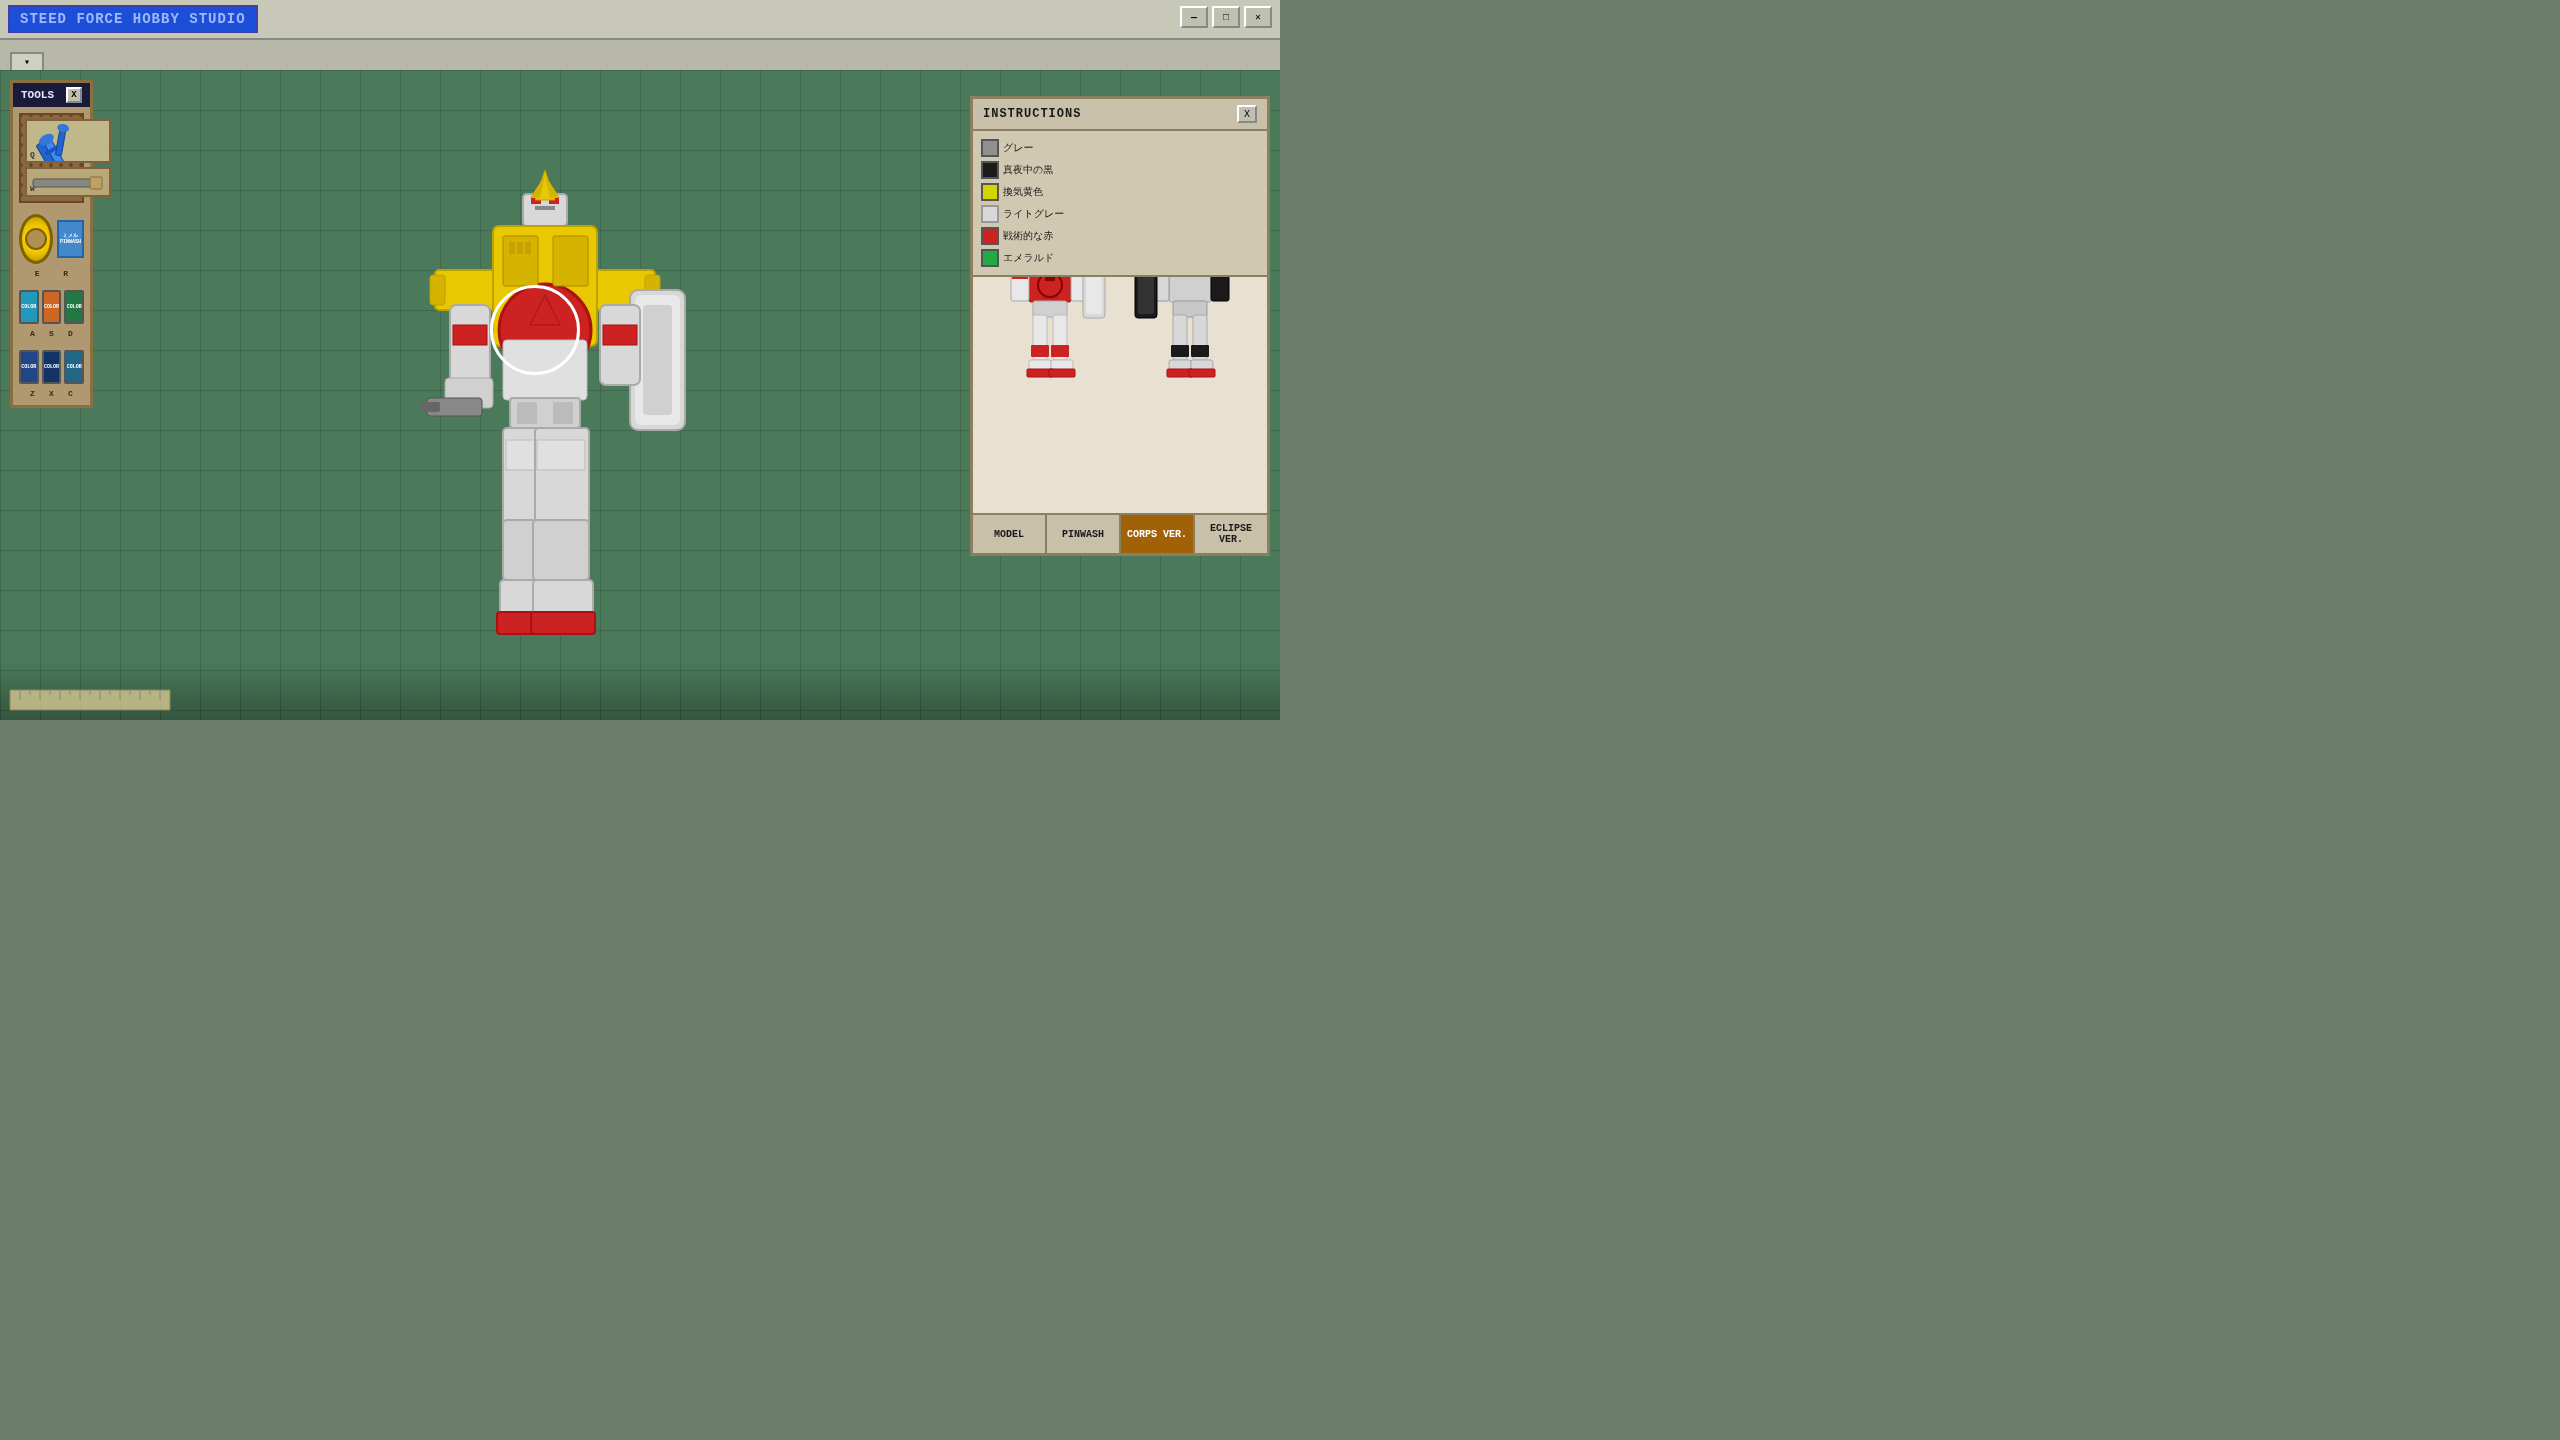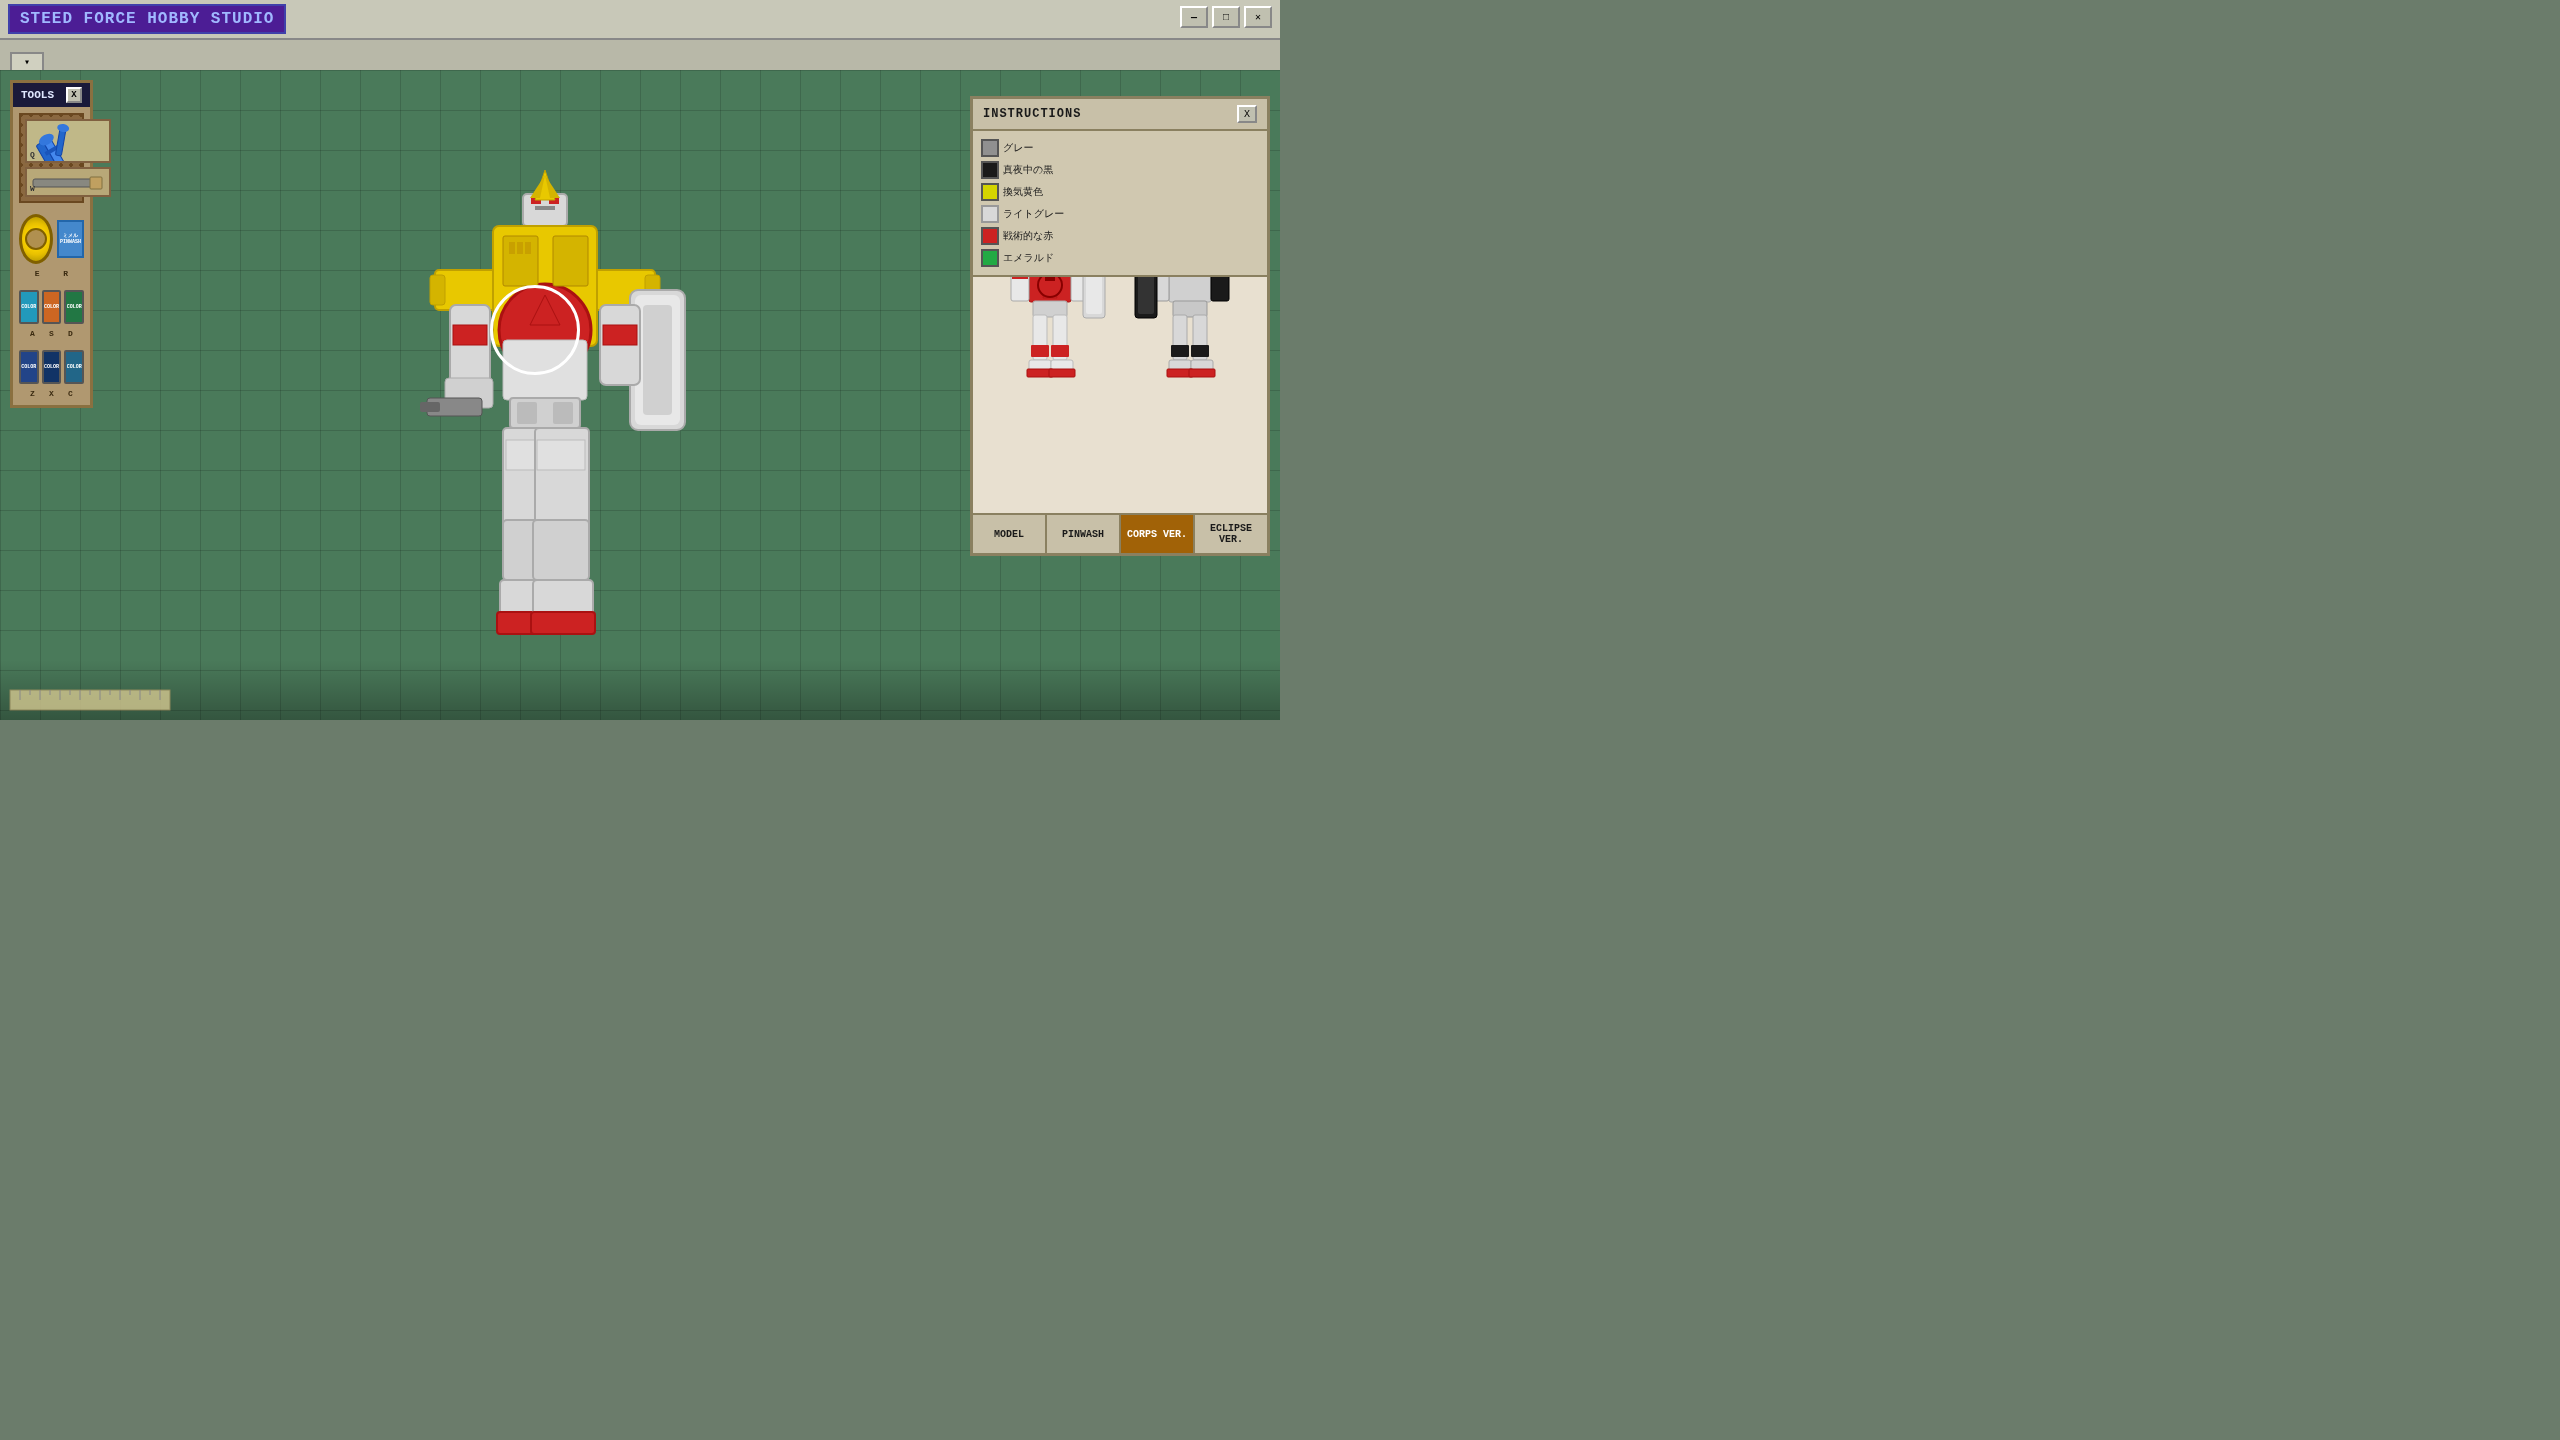--- a/index.html
+++ b/index.html
@@ -18,23 +18,23 @@
       top: 0; left: 0; right: 0;
       height: 40px;
       background: #c8c8b8;
       border-bottom: 2px solid #888;
       display: flex;
       align-items: center;
       padding: 0 8px;
       z-index: 100;
     }
     #title-label {
-      background: #4c1d95;
+      background: #1d4ed8;
       color: #a0b8ff;
-      font-size: 16px;
+      font-size: 14px;
       font-weight: bold;
       padding: 4px 10px;
       border: 2px solid #4040aa;
       letter-spacing: 1px;
     }
     #window-controls {
       position: absolute;
       right: 8px;
       top: 6px;
       display: flex;

